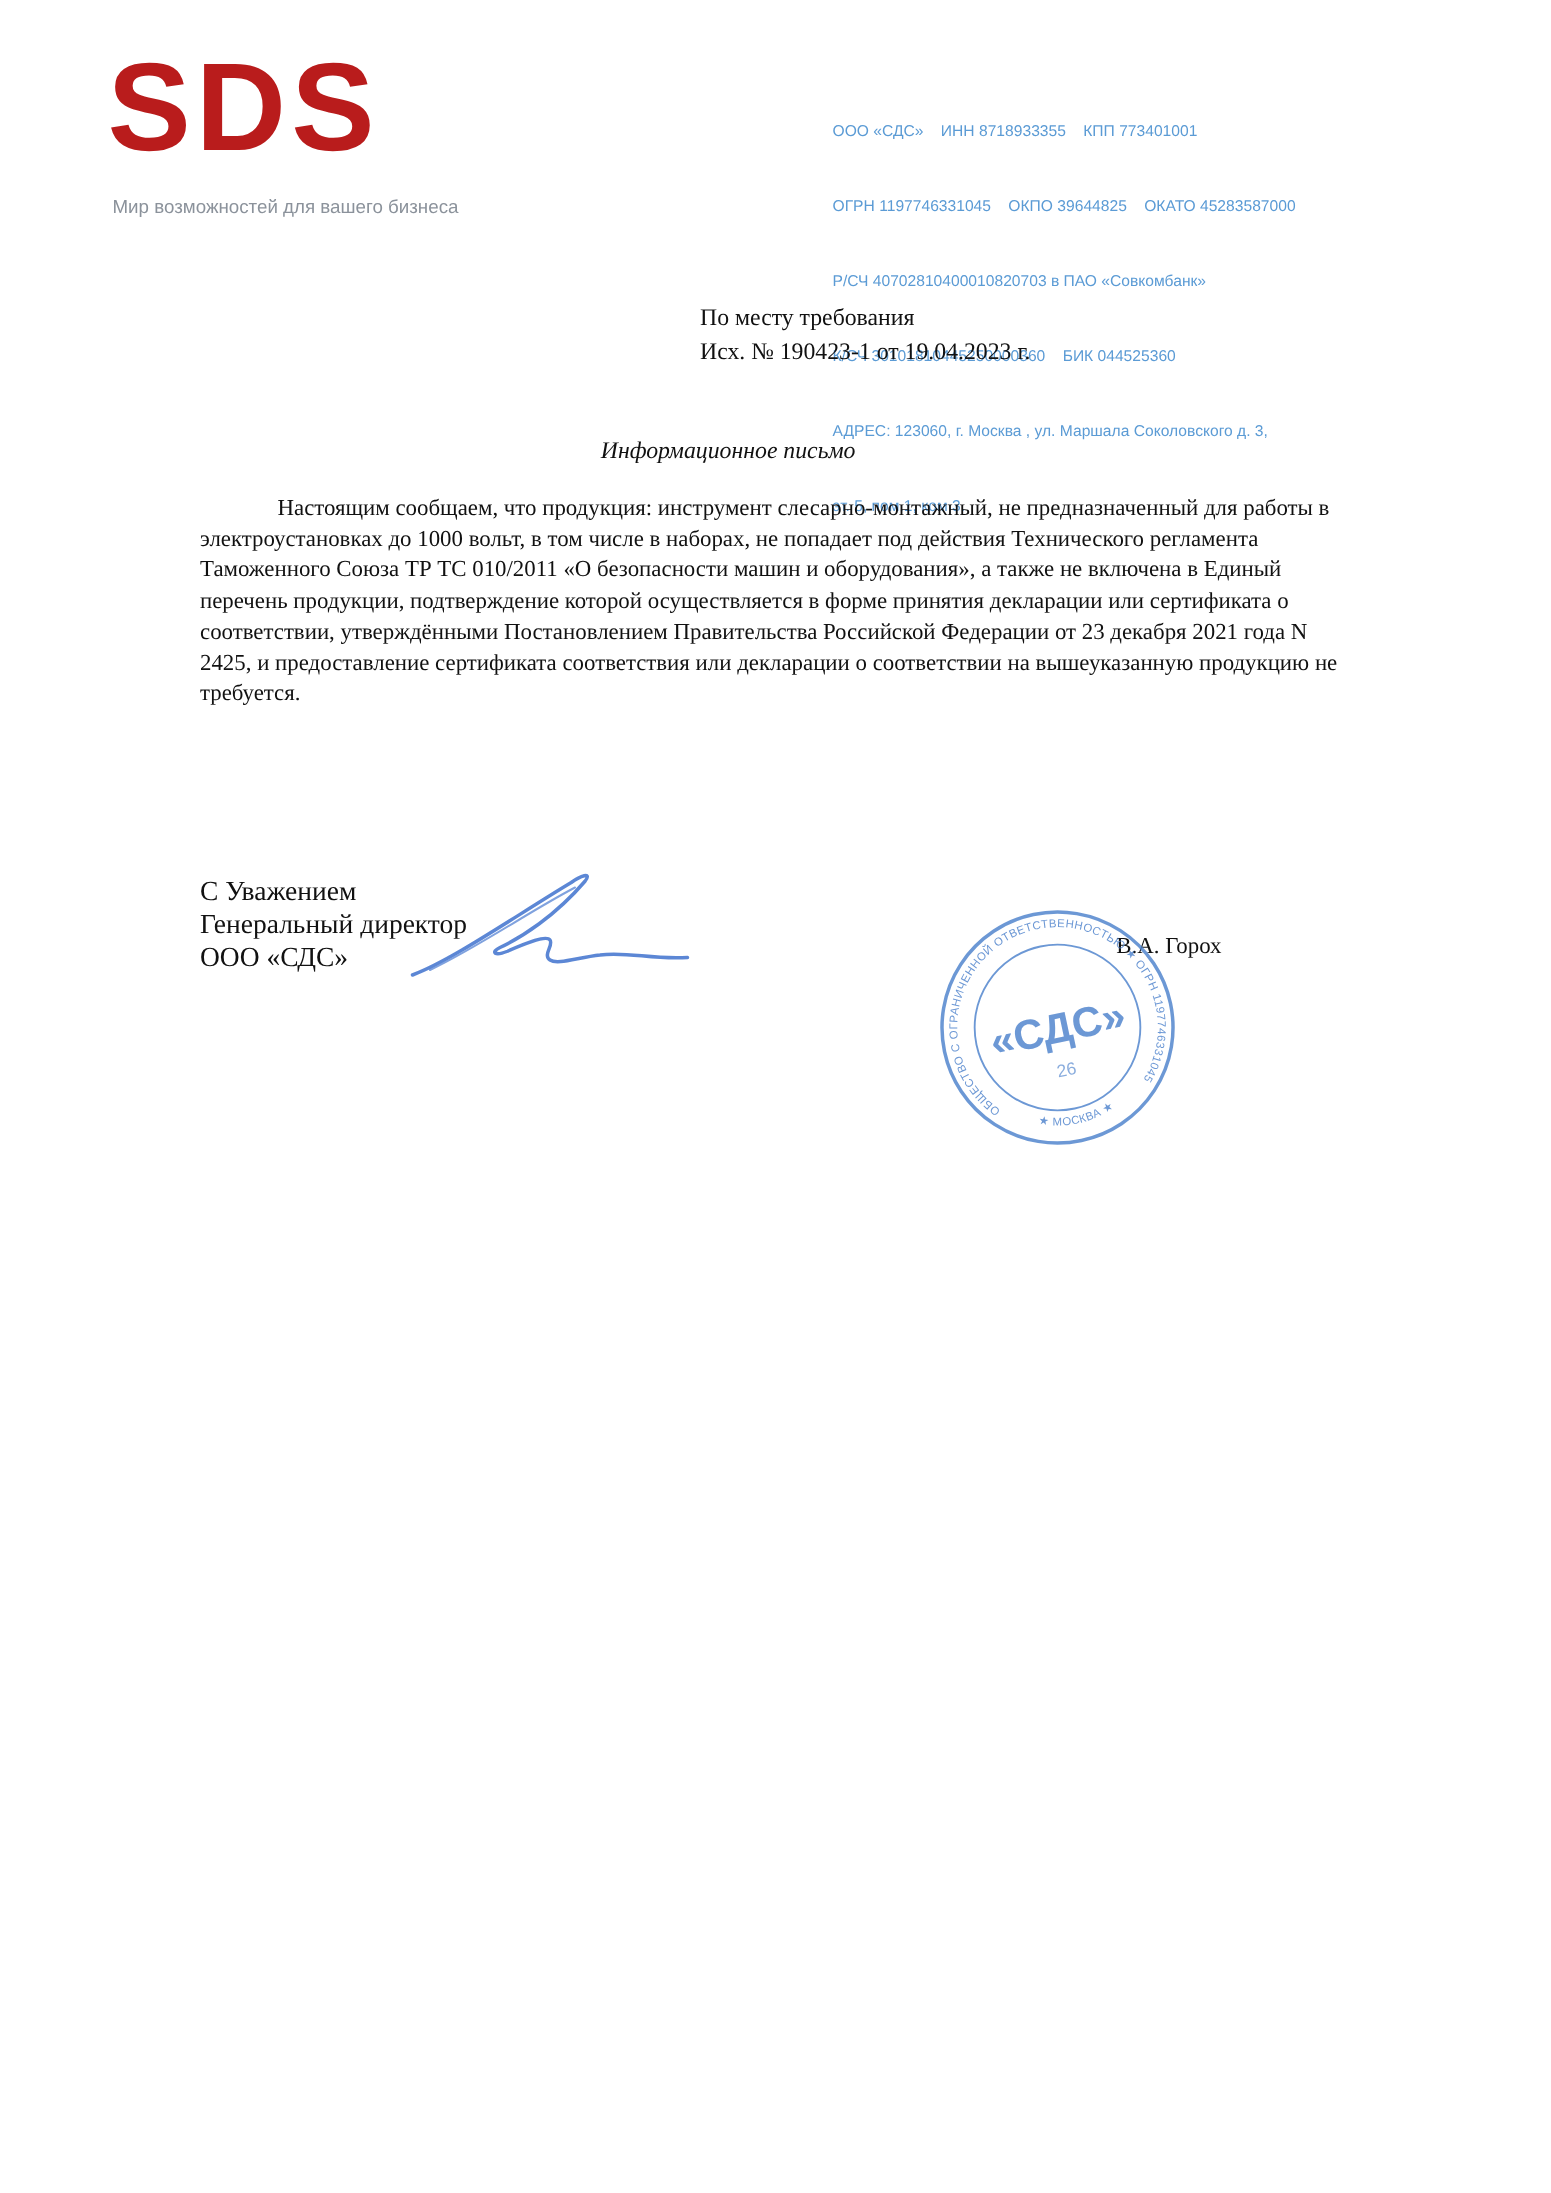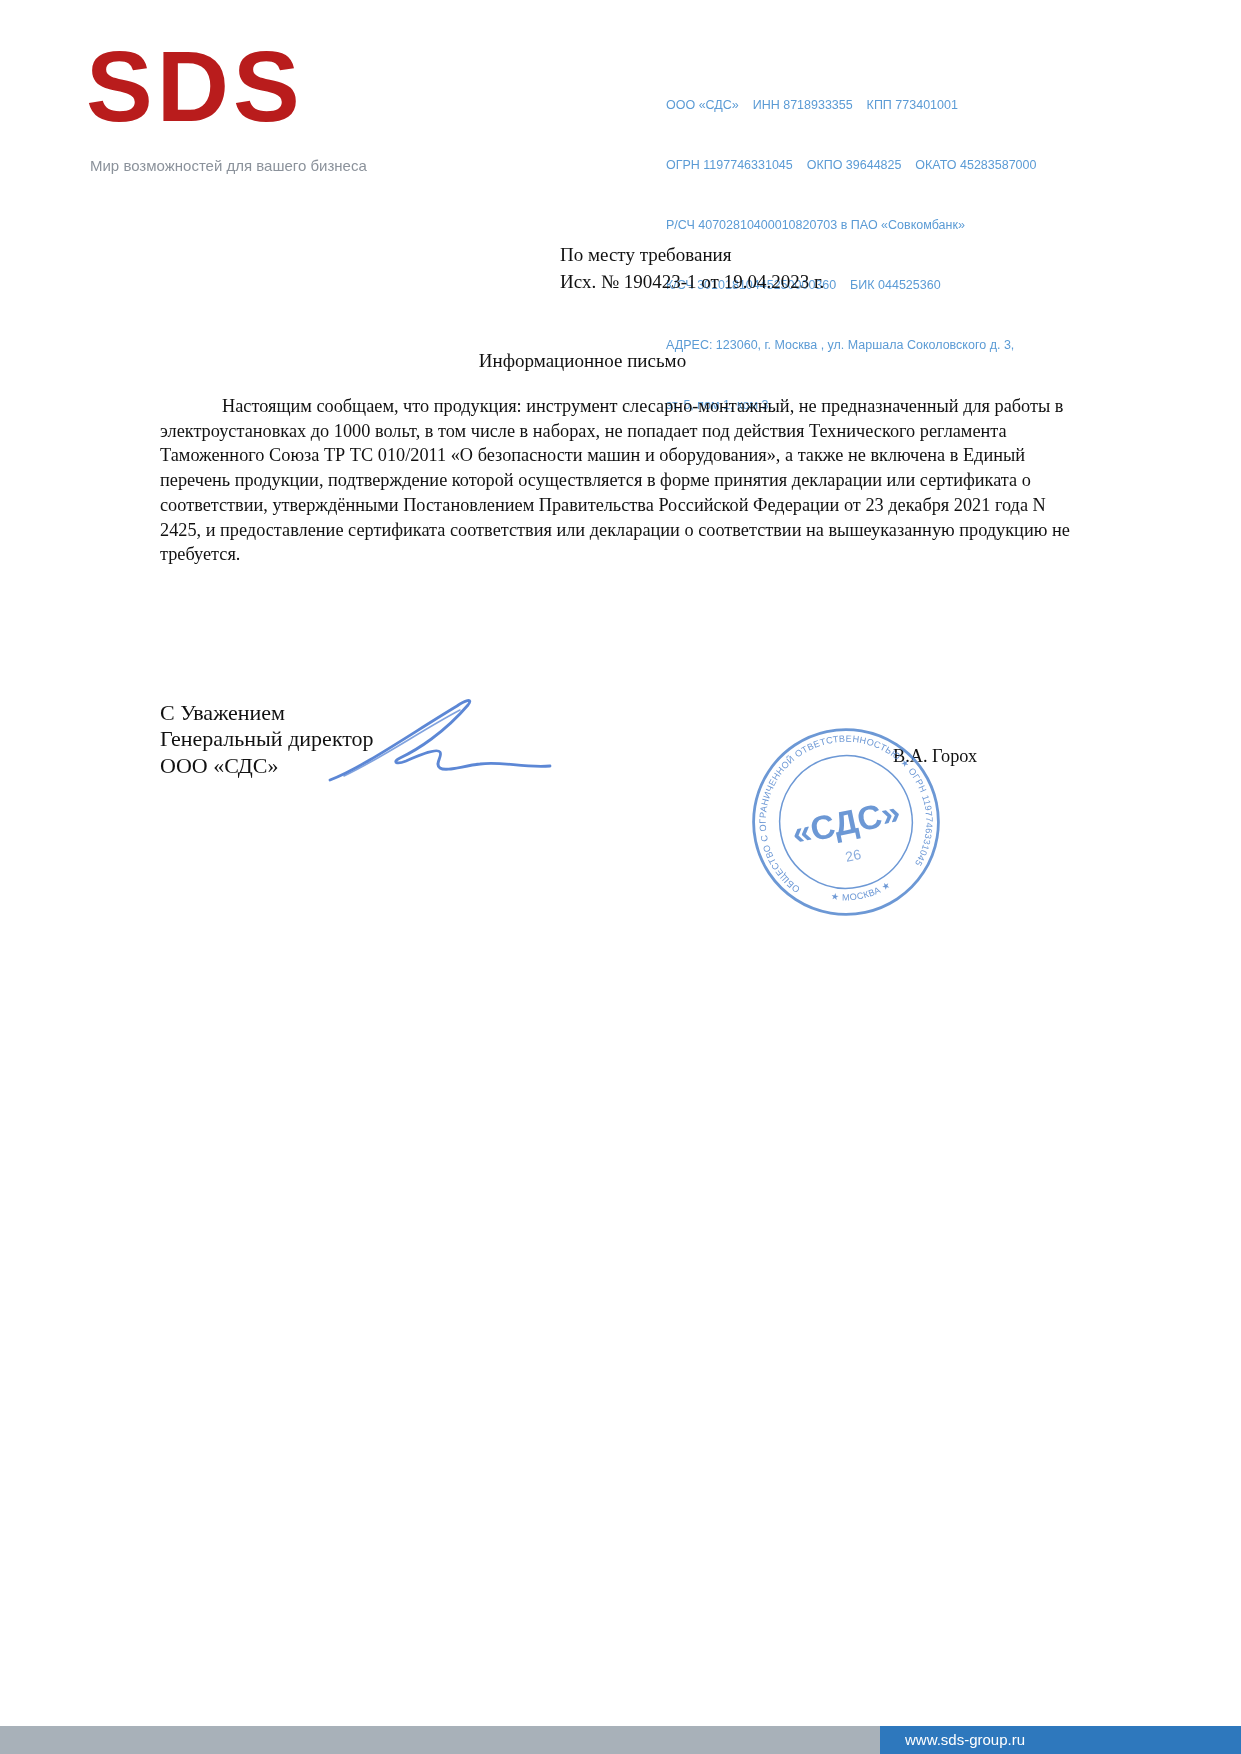--- a/index.html
+++ b/index.html
@@ -54,20 +54,21 @@
 
   
   .letter-title {
     position: absolute;
     top: 350px; left: 160px;
     width: 845px;
     margin: 0;
     text-align: center;
     font-size: 19px;
     font-weight: normal;
+    font-style: italic;
   }
 
   
   .body-text {
     position: absolute;
     top: 394px; left: 160px;
     width: 926px;
     font-size: 18.3px;
     line-height: 24.7px;
   }
@@ -192,17 +193,14 @@
         <textPath href="#ringPath" startOffset="50%">ОБЩЕСТВО С ОГРАНИЧЕННОЙ ОТВЕТСТВЕННОСТЬЮ ★ ОГРН 1197746331045</textPath>
       </text>
       <text class="ring-text" text-anchor="middle">
         <textPath href="#bottomPath" startOffset="50%">★  МОСКВА  ★</textPath>
       </text>
       <text x="105" y="118" text-anchor="middle" class="stamp-center">«СДС»</text>
       <text x="105" y="147" text-anchor="middle" class="stamp-number">26</text>
     </g>
   </svg>
 
-  <div class="footer-bar">
-    <div class="footer-accent">www.sds-group.ru</div>
-  </div>
 
 </div>
 
 </body></html>

